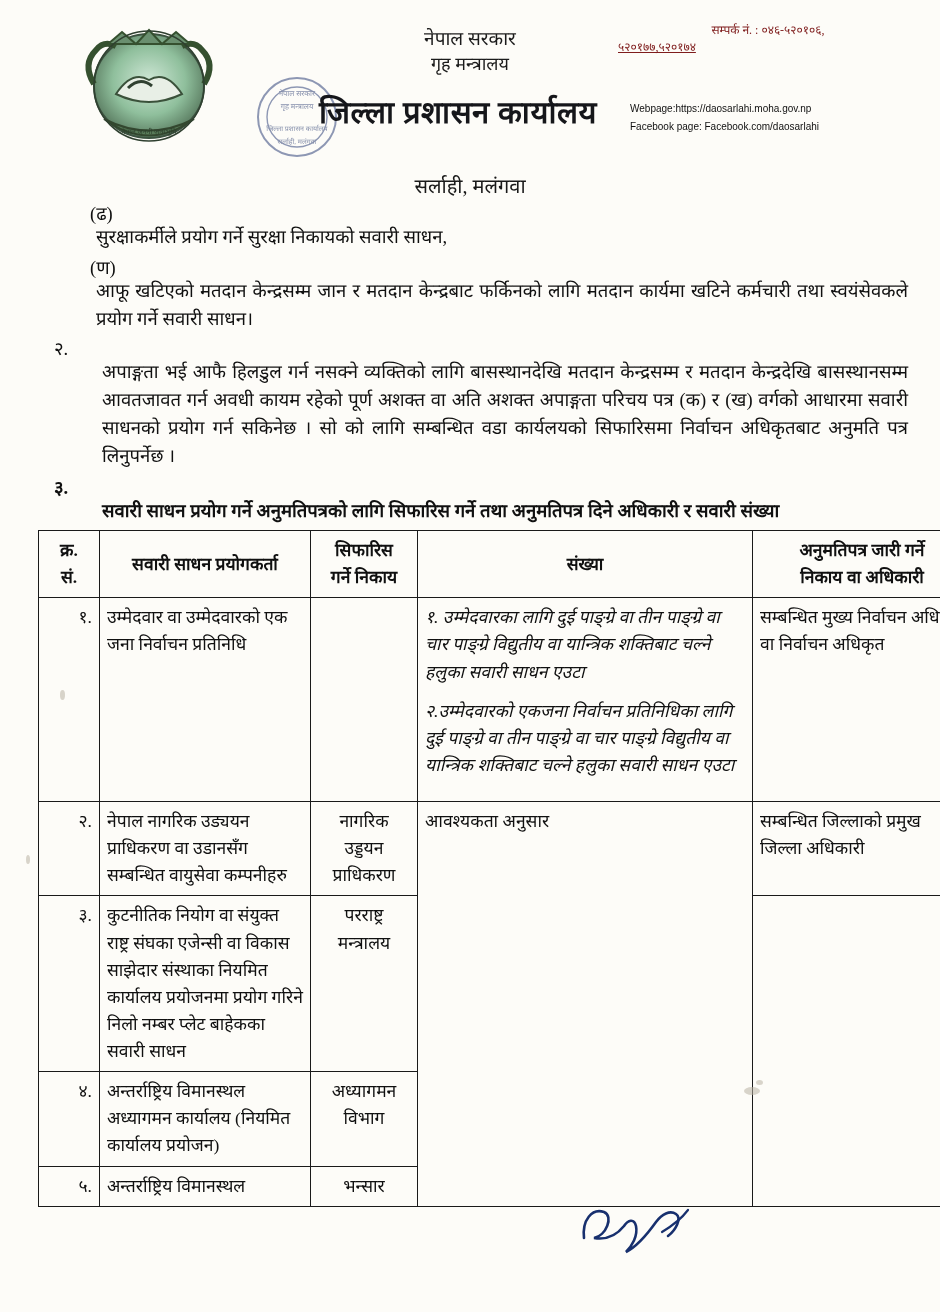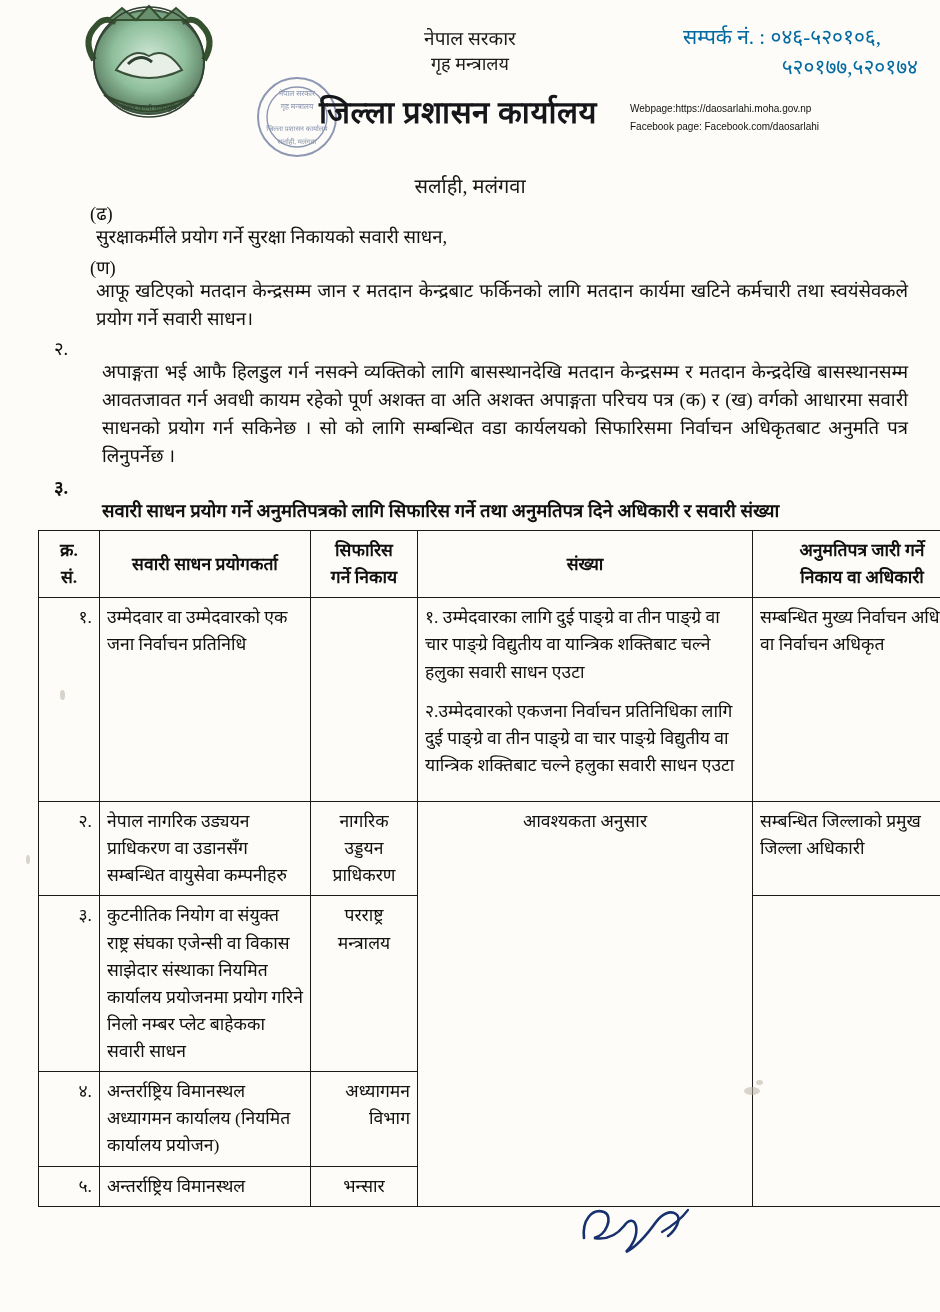--- a/index.html
+++ b/index.html
@@ -18,21 +18,21 @@
     overflow: hidden;
   }
   
   .header {
     position: relative;
     height: 200px;
   }
   .emblem {
     position: absolute;
     left: 74px;
-    top: 0;
+    top: 24px;
     width: 150px;
     height: 135px;
     text-align: center;
   }
   .emblem svg { display:block; }
   .gov-block {
     position: absolute;
     left: 300px;
     top: 26px;
     width: 340px;
@@ -70,29 +70,29 @@
     position: absolute;
     left: 300px;
     top: 172px;
     width: 340px;
     text-align: center;
     font-size: 20px;
     color: #191919;
   }
   .contact-block {
     position: absolute;
-    right: 8px;
+    right: 22px;
     top: 22px;
     width: 300px;
     text-align: center;
-    font-size: 21px;
+    font-size: 12px;
     line-height: 1.45;
-    color: #0369a1;
-  }
-  .contact-line2 { text-align: right; padding-right: 14px; }
+    color: #7f1d1d;
+  }
+  .contact-line2 { text-align: left; padding-right: 14px; text-decoration: underline; }
   .web-block {
     position: absolute;
     right: 0px;
     top: 100px;
     width: 310px;
     font-family: "Liberation Sans", sans-serif;
     font-size: 10px;
     line-height: 1.75;
     color: #101010;
   }
@@ -163,25 +163,25 @@
     line-height: 1.55;
     color: #101010;
   }
   table.main th {
     text-align: center;
     font-weight: bold;
     vertical-align: middle;
   }
   .c-sn { width: 46px; text-align: right; }
   .c-user { width: 196px; }
-  .c-body { width: 92px; text-align: right; }
+  .c-body { width: 92px; text-align: center; }
   .c-num { width: 320px; }
   .c-auth { width: 204px; }
-  .cell-center { text-align: center; vertical-align: middle; }
-  .num-para { margin: 0 0 12px 0; }
+  .cell-center { vertical-align: middle; }
+  .num-para { margin: 0 0 12px 0; font-style: italic; }
   .num-para:last-child { margin-bottom: 16px; }
 
   
   .sign {
     position: absolute;
     left: 576px;
     top: 1196px;
     width: 130px;
     height: 70px;
   }

